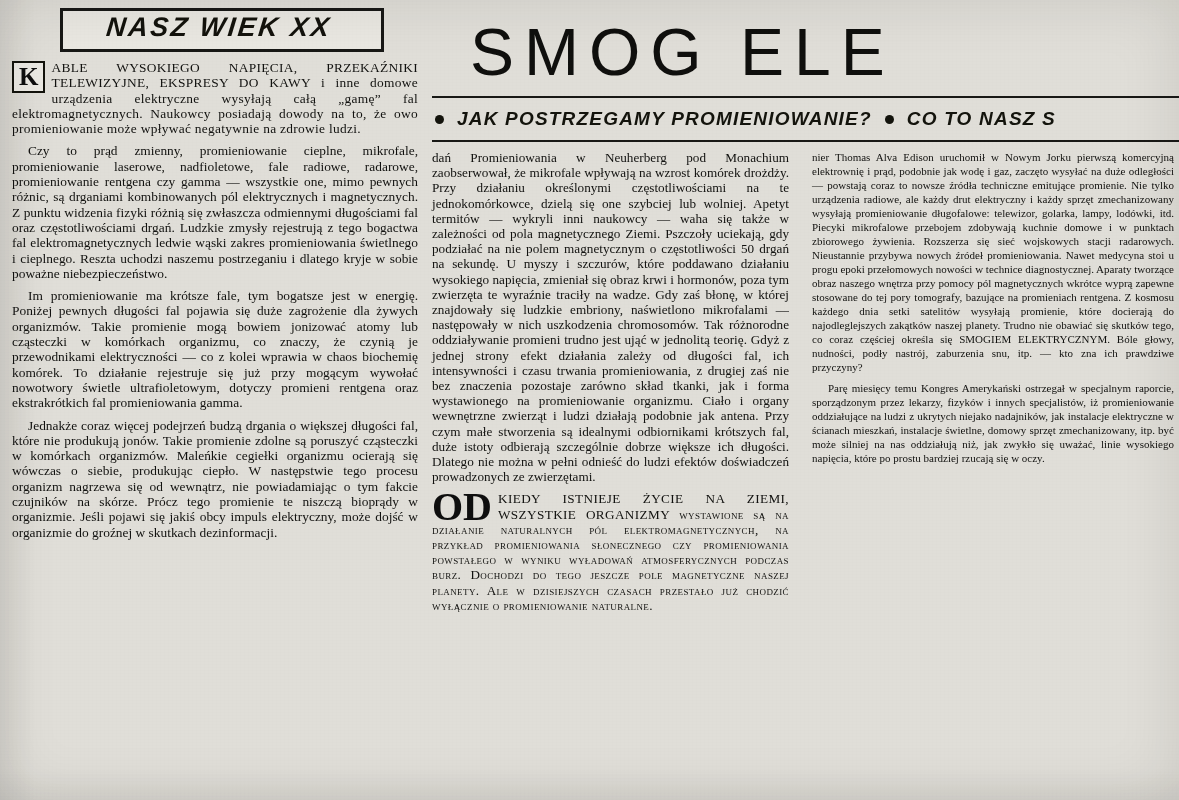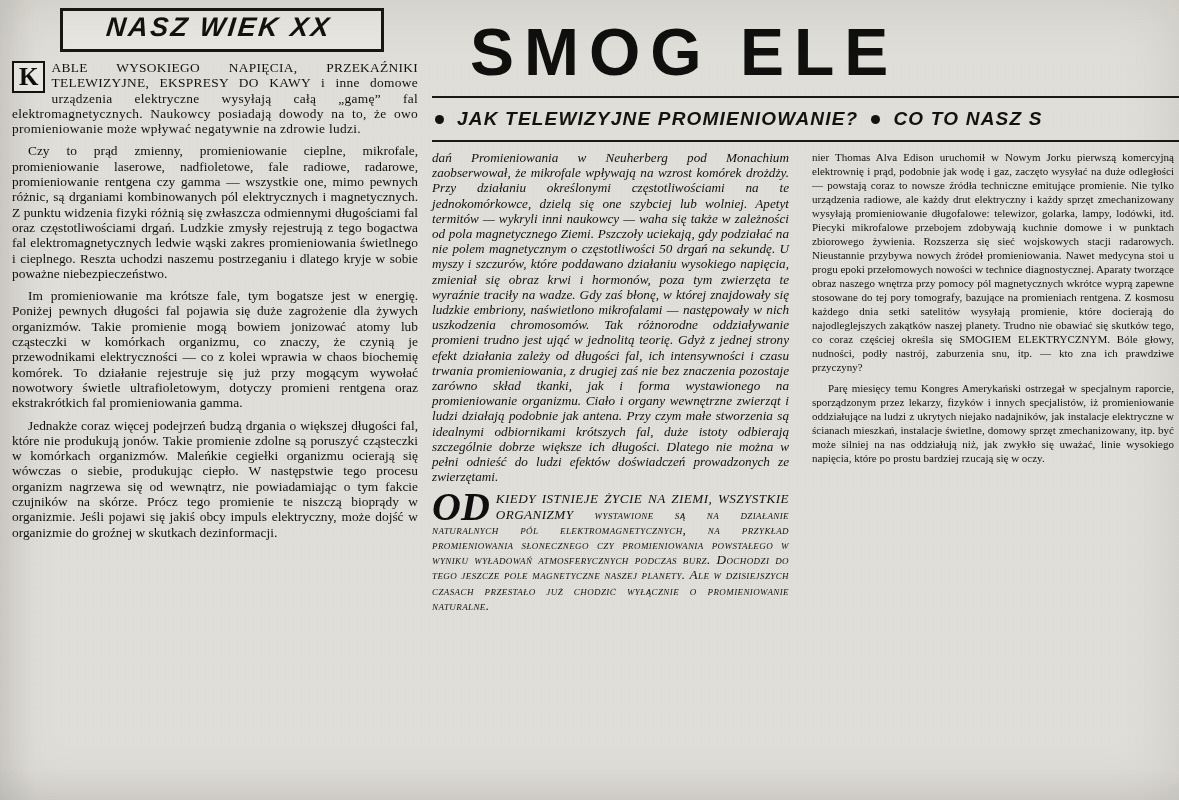--- a/index.html
+++ b/index.html
@@ -62,21 +62,21 @@
     font-style: italic;
     transform: skewX(-6deg);
   }
 
   
   #smog-title {
     position: absolute;
     left: 470px;
     top: 14px;
     font-family: "Liberation Sans", sans-serif;
-    font-weight: bold;
+    font-weight: normal;
     font-size: 66px;
     letter-spacing: 10px;
     color: #121210;
     white-space: nowrap;
   }
 
   
   #strap {
     position: absolute;
     left: 432px;
@@ -158,21 +158,21 @@
   }
   .smallcaps {
     font-variant: small-caps;
     letter-spacing: .4px;
   }
   .allcaps { letter-spacing: .3px; margin-top: 48px; }
   .gap { display: block; height: 7px; }
 
   
   #col1 { font-size: 13.4px; line-height: 15.3px; }
-  #col2 { font-size: 13.2px; line-height: 15.2px; font-style: italic; }
+  #col2 { font-size: 13.2px; line-height: 15.2px; }
   #col3 { font-size: 11px; line-height: 14px; font-family: Liberation Serif, serif; }
 
   
   #vign {
     position: absolute; inset: 0; pointer-events: none;
     box-shadow: inset 0 0 60px rgba(0,0,0,.10);
   }
 </style>
 </head>
 <body>
@@ -180,21 +180,21 @@
 <div id="page">
 
   <div id="kicker-box"></div>
   <div id="kicker-text">NASZ WIEK XX</div>
 
   <div id="smog-title">SMOG ELE</div>
 
   <div class="rule" id="rule-top"></div>
   <div id="strap">
     <span class="strap-dot"></span>
-    <span>JAK TELEWIZYJNE PROMIENIOWANIE?</span>
+    <span>JAK POSTRZEGAMY PROMIENIOWANIE?</span>
     <span class="strap-dot"></span>
     <span>CO TO NASZ S</span>
   </div>
   <div class="rule" id="rule-bottom"></div>
 
   <div class="col" id="col1">
     <p class="noindent dropcap-wrap">
       <span class="boxcap">K</span>
       <span class="allcaps">ABLE WYSOKIEGO NAPIĘCIA, PRZEKAŹNIKI TELEWIZYJNE, EKSPRESY DO KAWY i inne domowe urządzenia elektryczne wysyłają całą „gamę” fal elektromagnetycznych. Naukowcy posiadają dowody na to, że owo promieniowanie może wpływać negatywnie na zdrowie ludzi.</span>
     </p>

